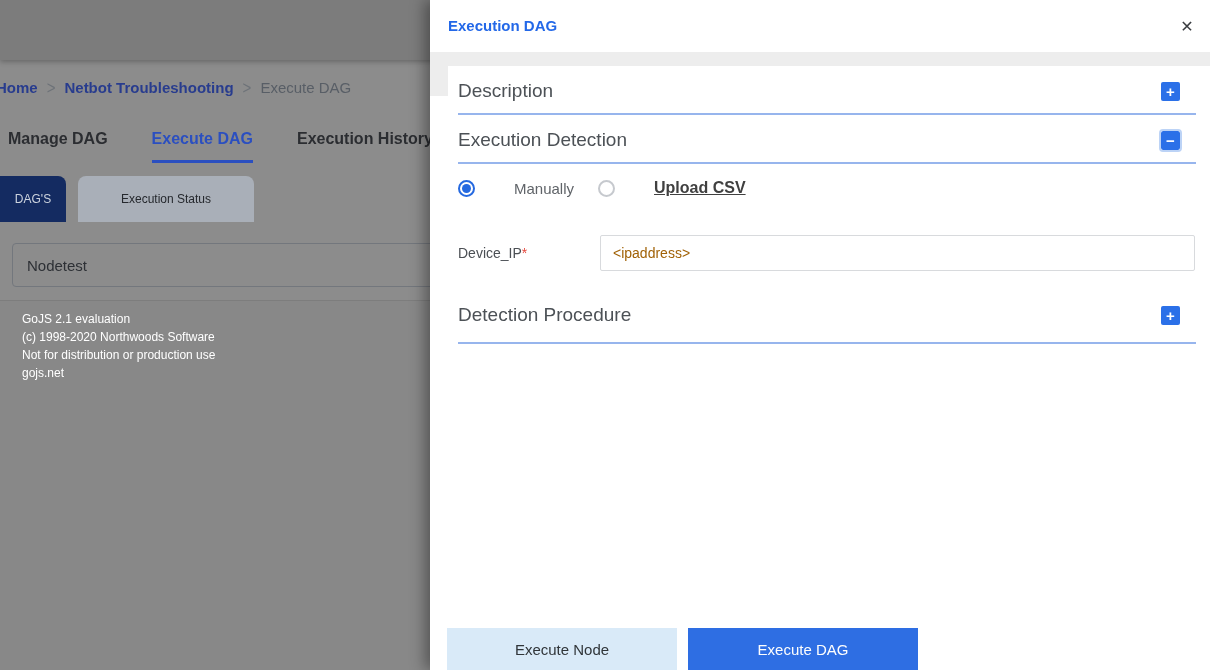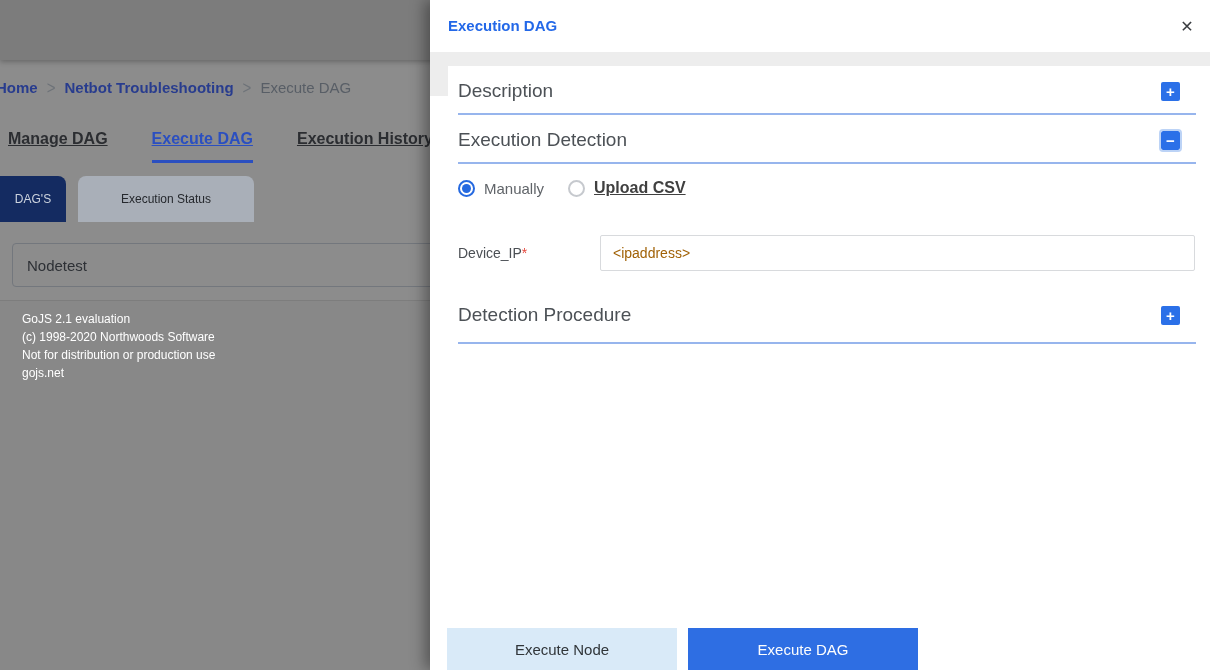--- a/index.html
+++ b/index.html
@@ -9,21 +9,21 @@
   
   .page { position:absolute; left:0; top:0; width:1210px; height:670px; background:#8c8c8c; }
   .topbar { position:absolute; left:0; top:0; width:100%; height:60px; background:#7c7c7c;
     box-shadow:0 2px 5px rgba(0,0,0,0.25); }
   .breadcrumb { position:absolute; left:-4px; top:79px; font-size:15px; display:flex; align-items:center; gap:9px; }
   .crumb-link { color:#283c8e; font-weight:600; cursor:pointer; }
   .crumb-sep { color:#6d7278; font-size:15px; font-weight:400; transform:scaleY(1.25); }
   .crumb-current { color:#585e66; font-weight:500; }
 
   .tabs { position:absolute; left:8px; top:130px; display:flex; gap:44px; font-size:16px; font-weight:700; }
-  .tab { color:#2b2d31; padding-bottom:12px; cursor:pointer;text-decoration:underline; }
+  .tab { color:#2b2d31; padding-bottom:12px; cursor:pointer; }
   .tab.active { color:#2b4fc0; border-bottom:3px solid #2b4fc0; }
 
   .subtabs { position:absolute; left:0; top:176px; display:flex; gap:2px; height:46px; }
   .subtab { display:flex; align-items:center; justify-content:center; font-size:12px; cursor:pointer; }
   .subtab.active { background:#142b61; color:#ccd3de; width:66px; border-radius:0 8px 0 0; }
   .subtab.inactive { background:#a9afb8; color:#25282d; width:176px; border-radius:8px 8px 0 0; font-weight:500;margin-left:10px; }
 
   .dag-select { position:absolute; left:12px; top:243px; width:460px; height:44px;
     border:1px solid #73777d; border-radius:4px; display:flex; align-items:center;
     padding-left:14px; font-size:15px; color:#2d3035; background:transparent; cursor:pointer; }
@@ -44,21 +44,21 @@
 
   .section-row { position:absolute; left:28px; right:14px; height:46px; display:flex;
     align-items:center; justify-content:space-between; padding-right:16px; }
   .section-title { font-size:19px; color:#4c5156; }
   .toggle-btn { width:19px; height:19px; background:#2b70e8; border-radius:2px; color:#ffffff;
     font-size:15px; font-weight:700; line-height:17px; text-align:center; cursor:pointer; border:none; }
   .toggle-btn.expanded { outline:2px solid #bcd3f6; }
   .divider { position:absolute; left:28px; right:14px; height:2px; background:#97b5ed; }
 
   .radio-row { position:absolute; left:28px; top:174px; height:28px; display:flex; align-items:center; }
-  .radio-opt { display:flex; align-items:center; margin-right:24px; cursor:pointer; }
+  .radio-opt { display:flex; align-items:center; margin-right:24px; cursor:pointer;gap:30px; }
   .radio-circle { width:17px; height:17px; border-radius:50%; margin-right:9px;
     display:flex; align-items:center; justify-content:center; }
   .radio-circle.on { border:2px solid #2569e0; }
   .radio-dot { width:9px; height:9px; border-radius:50%; background:#2569e0; }
   .radio-circle.off { border:2px solid #c6c9ce; }
   .radio-label-normal { font-size:15px; color:#606469; }
   .radio-label-bold { font-size:16px; font-weight:700; color:#404040;text-decoration:underline; }
 
   .device-row { position:absolute; left:28px; right:15px; top:226px; height:36px; display:flex; align-items:center;margin-top:9px; }
   .device-label { width:142px; font-size:14px; color:#4b4f54; }

